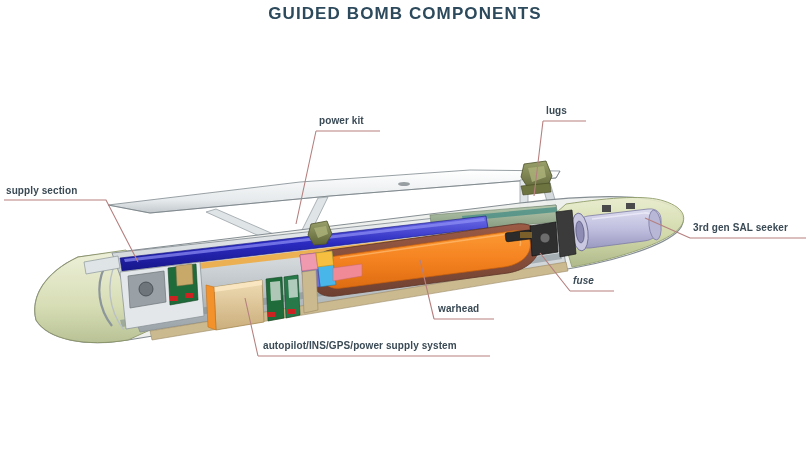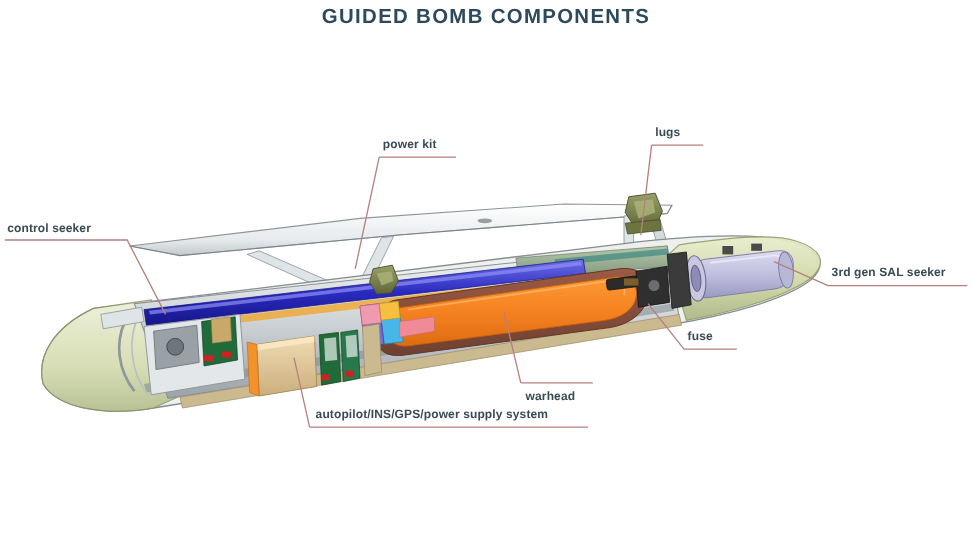--- a/index.html
+++ b/index.html
@@ -44,22 +44,22 @@
     font-weight: bold;
     font-size: 10px;
     color: #3a4a55;
     white-space: nowrap;
     letter-spacing: 0.1px;
   }
   #label-control-section { left: 6px;   top: 185px; }
   #label-wing-kit       { left: 319px; top: 115px; }
   #label-lugs           { left: 546px; top: 105px; }
   #label-sal-seeker     { left: 693px; top: 222px; }
-  #label-fuse           { left: 573px; top: 275px; }
-  #label-warhead        { left: 438px; top: 303px; margin-top: 22px; }
+  #label-fuse           { left: 573px; top: 275px; font-style: italic; }
+  #label-warhead        { left: 438px; top: 303px; }
   #label-autopilot      { left: 263px; top: 340px; text-align: center; }
 </style>
 </head>
 <body>
 
 <div id="figure">
 
   <div id="figure-title">GUIDED BOMB COMPONENTS</div>
 
   <svg id="diagram-svg" width="810" height="450" viewBox="0 0 810 450">
@@ -232,21 +232,21 @@
       <path d="M4,200 L106,200 L138,262"></path>
       <path d="M316,131 L380,131 M316,131 L296,224"></path>
       <path d="M543,121 L586,121 M543,121 L534,196"></path>
       <path d="M690,238 L806,238 M690,238 L645,218"></path>
       <path d="M570,291 L614,291 M570,291 L540,253"></path>
       <path d="M434,319 L494,319 M434,319 L420,260"></path>
       <path d="M258,356 L490,356 M258,356 L245,298"></path>
     </g>
   </svg>
 
-  <div class="callout-label" id="label-control-section">control seeker</div>
+  <div class="callout-label" id="label-control-section">supply section</div>
 
   <div class="callout-label" id="label-wing-kit">power kit</div>
 
   <div class="callout-label" id="label-lugs">lugs</div>
 
   <div class="callout-label" id="label-sal-seeker">3rd gen SAL seeker</div>
 
   <div class="callout-label" id="label-fuse">fuse</div>
 
   <div class="callout-label" id="label-warhead">warhead</div>

